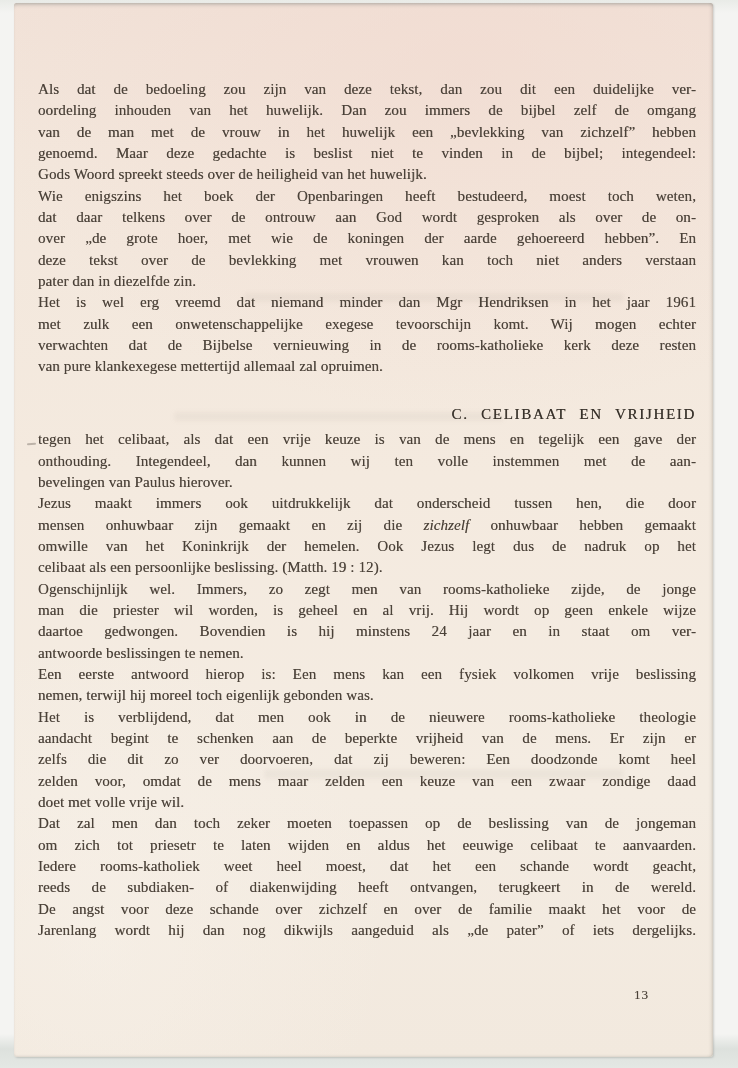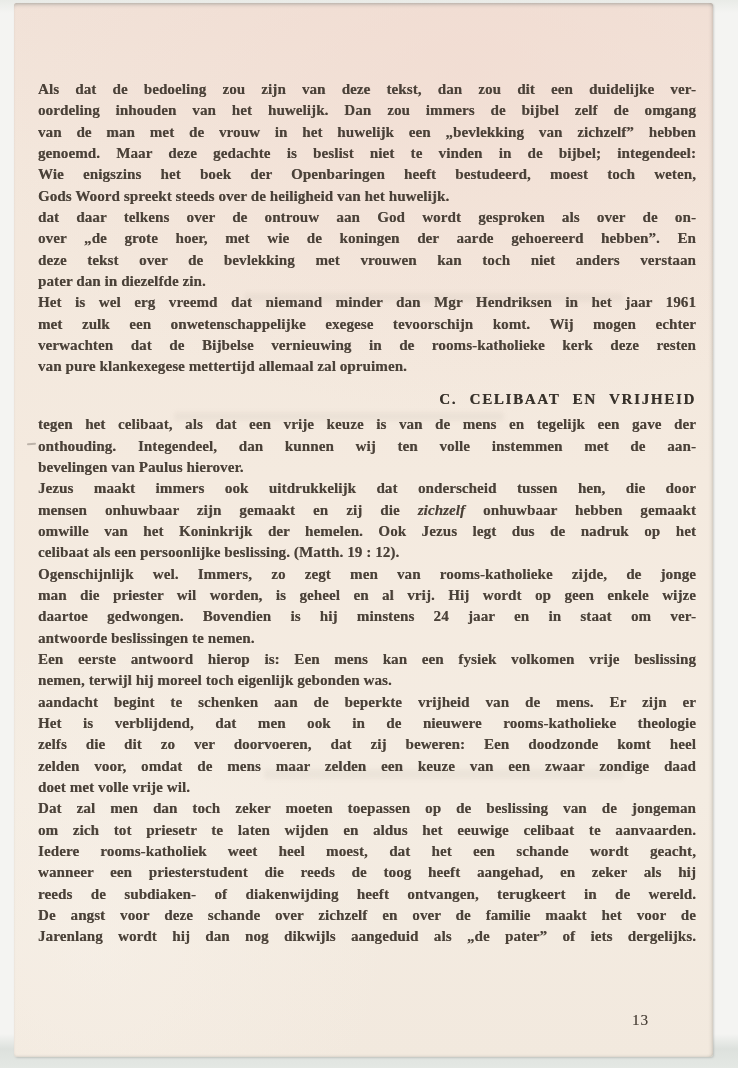--- a/index.html
+++ b/index.html
@@ -30,37 +30,35 @@
   .textblock {
     position: absolute; left: 24px; top: 76px; width: 658px;
     color: #4a4138; font-size: 15px;
   }
   .line {
     height: 21.35px; line-height: 21.35px;
     letter-spacing: 0.1px;
     text-align: justify; text-align-last: justify;
     text-shadow: 0.3px 0 0.35px rgba(74,65,56,0.55);
     white-space: normal;
-    font-weight: bold;
   }
   .line.last { text-align: left; text-align-last: left; }
   .it { font-style: italic; }
   .heading-line {
     height: 21.35px; line-height: 21.35px;
-    margin-top: 11px; margin-bottom: 4px;
-    text-align: right; font-weight: bold;
+    margin-top: 26px; margin-bottom: 4px;
+    text-align: right; font-weight: normal;
     font-size: 15px; letter-spacing: 1.7px; word-spacing: 7px;
     color: #37312a;
     text-shadow: 0.3px 0 0.4px rgba(55,49,42,0.65);
   }
   .pagenum {
     position: absolute; top: 984px; right: 64px;
-    font-size: 15px; color: #4a4138; letter-spacing: 1px;
+    font-size: 13px; color: #4a4138; letter-spacing: 1px;
     text-shadow: 0.3px 0 0.35px rgba(74,65,56,0.5);
-    margin-top: 25px;
   }
   .pencil-dash {
     position: absolute; left: 13px; top: 440px; width: 9px; height: 2px;
     background: rgba(122,114,104,0.45); border-radius: 1px;
     transform: rotate(-3deg);
   }
   .ghost {
     position: absolute; background: rgba(138,122,110,0.07);
     filter: blur(2px); border-radius: 3px;
   }
@@ -75,22 +73,22 @@
   <div class="page">
     <div class="ghost g1"></div>
     <div class="ghost g2"></div>
     <div class="ghost g3"></div>
     <div class="pencil-dash"></div>
     <div class="textblock" id="textblock">
         <div class="line">Als dat de bedoeling zou zijn van deze tekst, dan zou dit een duidelijke ver-</div>
         <div class="line">oordeling inhouden van het huwelijk. Dan zou immers de bijbel zelf de omgang</div>
         <div class="line">van de man met de vrouw in het huwelijk een „bevlekking van zichzelf” hebben</div>
         <div class="line">genoemd. Maar deze gedachte is beslist niet te vinden in de bijbel; integendeel:</div>
+        <div class="line last">Gods Woord spreekt steeds over de heiligheid van het huwelijk.</div>
         <div class="line">Wie enigszins het boek der Openbaringen heeft bestudeerd, moest toch weten,</div>
-        <div class="line last">Gods Woord spreekt steeds over de heiligheid van het huwelijk.</div>
         <div class="line">dat daar telkens over de ontrouw aan God wordt gesproken als over de on-</div>
         <div class="line">over „de grote hoer, met wie de koningen der aarde gehoereerd hebben”. En</div>
         <div class="line">deze tekst over de bevlekking met vrouwen kan toch niet anders verstaan</div>
         <div class="line last">pater dan in diezelfde zin.</div>
         <div class="line">Het is wel erg vreemd dat niemand minder dan Mgr Hendriksen in het jaar 1961</div>
         <div class="line">met zulk een onwetenschappelijke exegese tevoorschijn komt. Wij mogen echter</div>
         <div class="line">verwachten dat de Bijbelse vernieuwing in de rooms-katholieke kerk deze resten</div>
         <div class="line last">van pure klankexegese mettertijd allemaal zal opruimen.</div>
         <div class="heading-line">C. CELIBAAT EN VRIJHEID</div>
         <div class="line">tegen het celibaat, als dat een vrije keuze is van de mens en tegelijk een gave der</div>
@@ -99,28 +97,27 @@
         <div class="line">Jezus maakt immers ook uitdrukkelijk dat onderscheid tussen hen, die door</div>
         <div class="line"><span>mensen onhuwbaar zijn gemaakt en zij die </span><span class="it">zichzelf</span><span> onhuwbaar hebben gemaakt</span></div>
         <div class="line">omwille van het Koninkrijk der hemelen. Ook Jezus legt dus de nadruk op het</div>
         <div class="line last">celibaat als een persoonlijke beslissing. (Matth. 19 : 12).</div>
         <div class="line">Ogenschijnlijk wel. Immers, zo zegt men van rooms-katholieke zijde, de jonge</div>
         <div class="line">man die priester wil worden, is geheel en al vrij. Hij wordt op geen enkele wijze</div>
         <div class="line">daartoe gedwongen. Bovendien is hij minstens 24 jaar en in staat om ver-</div>
         <div class="line last">antwoorde beslissingen te nemen.</div>
         <div class="line">Een eerste antwoord hierop is: Een mens kan een fysiek volkomen vrije beslissing</div>
         <div class="line last">nemen, terwijl hij moreel toch eigenlijk gebonden was.</div>
+        <div class="line">Het is verblijdend, dat men ook in de nieuwere rooms-katholieke theologie</div>
         <div class="line">aandacht begint te schenken aan de beperkte vrijheid van de mens. Er zijn er</div>
-        <div class="line">Het is verblijdend, dat men ook in de nieuwere rooms-katholieke theologie</div>
         <div class="line">zelfs die dit zo ver doorvoeren, dat zij beweren: Een doodzonde komt heel</div>
         <div class="line">zelden voor, omdat de mens maar zelden een keuze van een zwaar zondige daad</div>
         <div class="line last">doet met volle vrije wil.</div>
         <div class="line">Dat zal men dan toch zeker moeten toepassen op de beslissing van de jongeman</div>
         <div class="line">om zich tot priesetr te laten wijden en aldus het eeuwige celibaat te aanvaarden.</div>
         <div class="line">Iedere rooms-katholiek weet heel moest, dat het een schande wordt geacht,</div>
-        <div class="line">wanneer een priesterstudent die reeds de toog heeft aangehad, en zeker als hij</div>
         <div class="line">reeds de subdiaken- of diakenwijding heeft ontvangen, terugkeert in de wereld.</div>
         <div class="line">De angst voor deze schande over zichzelf en over de familie maakt het voor de</div>
         <div class="line">Jarenlang wordt hij dan nog dikwijls aangeduid als „de pater” of iets dergelijks.</div>
       </div>
     <div class="pagenum">13</div>
   </div>
 </div>
 
 </body></html>

